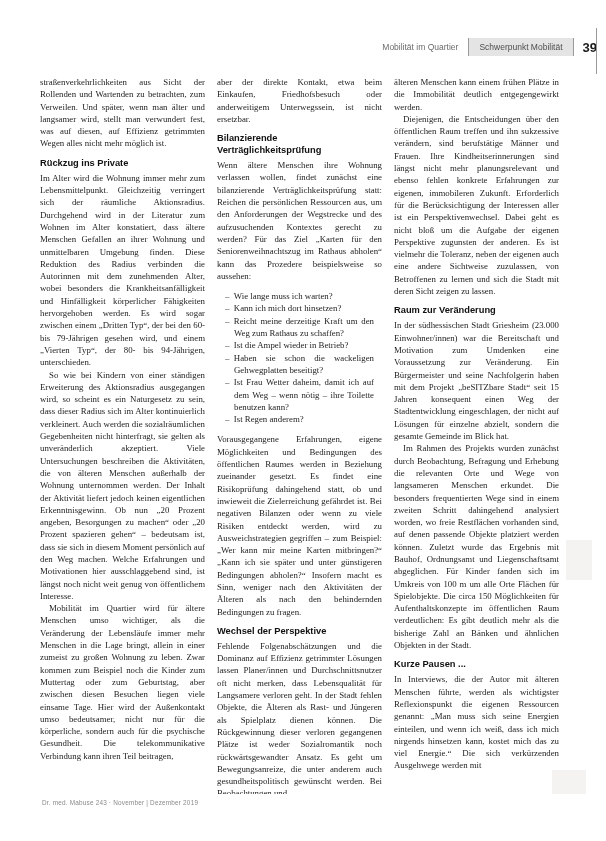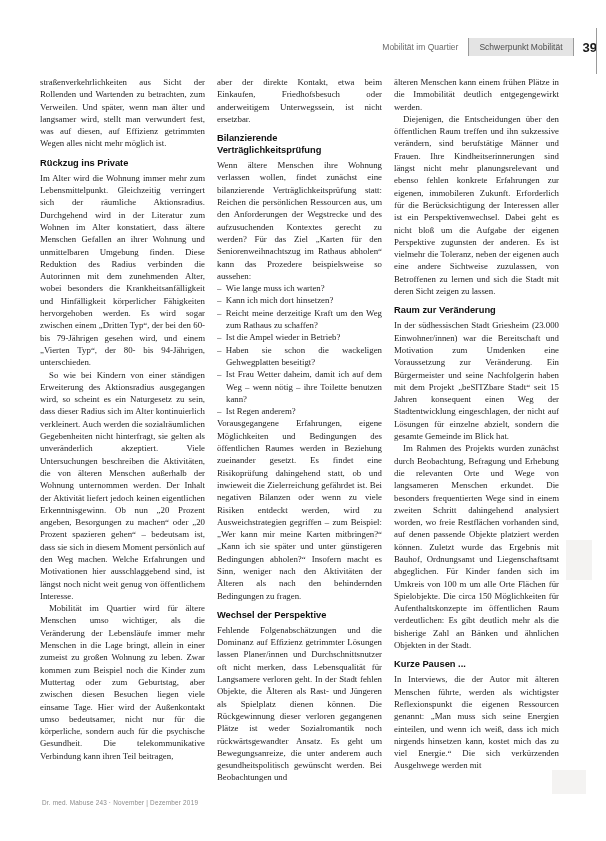--- a/index.html
+++ b/index.html
@@ -58,21 +58,21 @@
   }
   .column p{margin:0;}
   .column p.indent{text-indent:9px;}
   .column h3{
     font-family:"Liberation Sans", sans-serif;
     font-size:9.3px;line-height:12px;
     font-weight:bold;color:var(--heading-text);
     margin:7px 0 3px 0;text-align:left;
   }
   .column ul{
-    list-style:none;margin:0;padding:0;
+    list-style:none;margin:8px;padding:0;
   }
   .column ul li{
     padding-left:9px;text-indent:-9px;
     text-align:justify;
   }
   .column ul li::before{content:"–\2002";}
   
   .imprint{
     position:absolute;left:42px;top:799px;
     font-family:"Liberation Sans", sans-serif;

